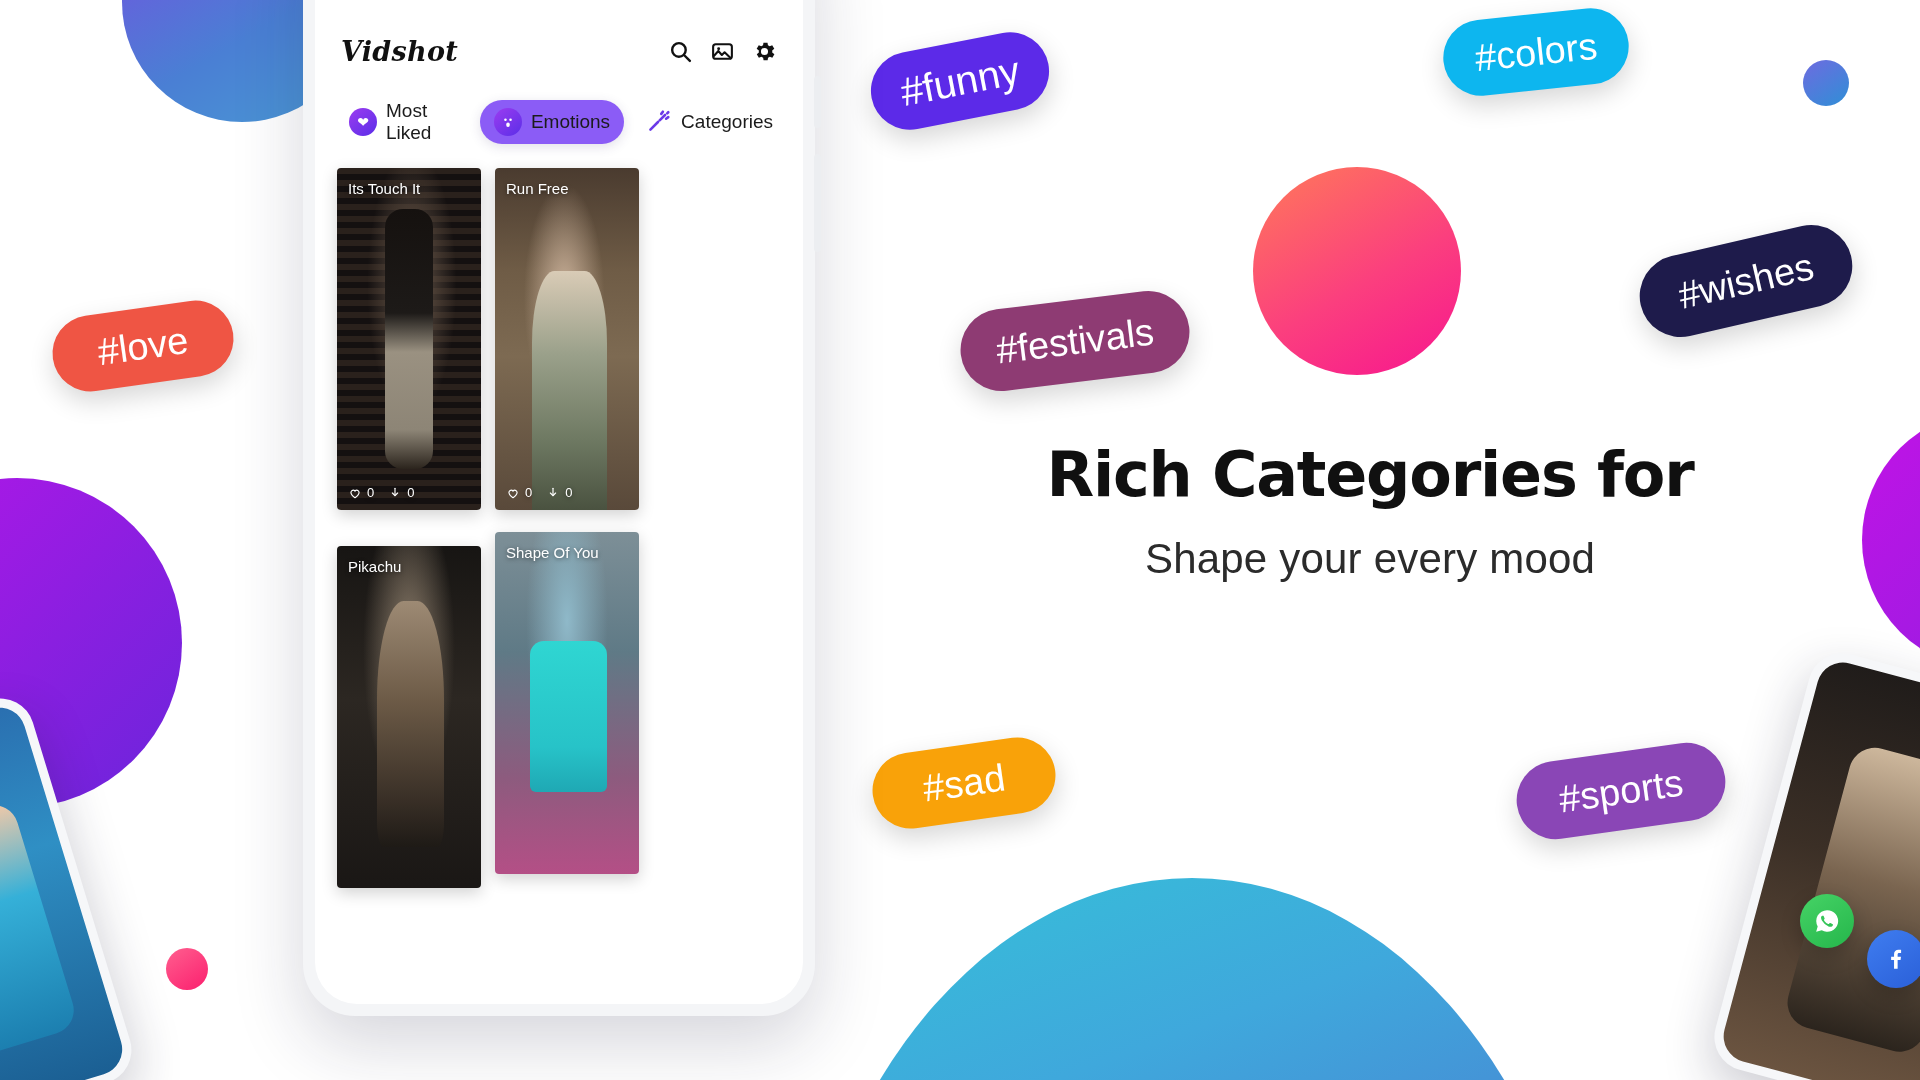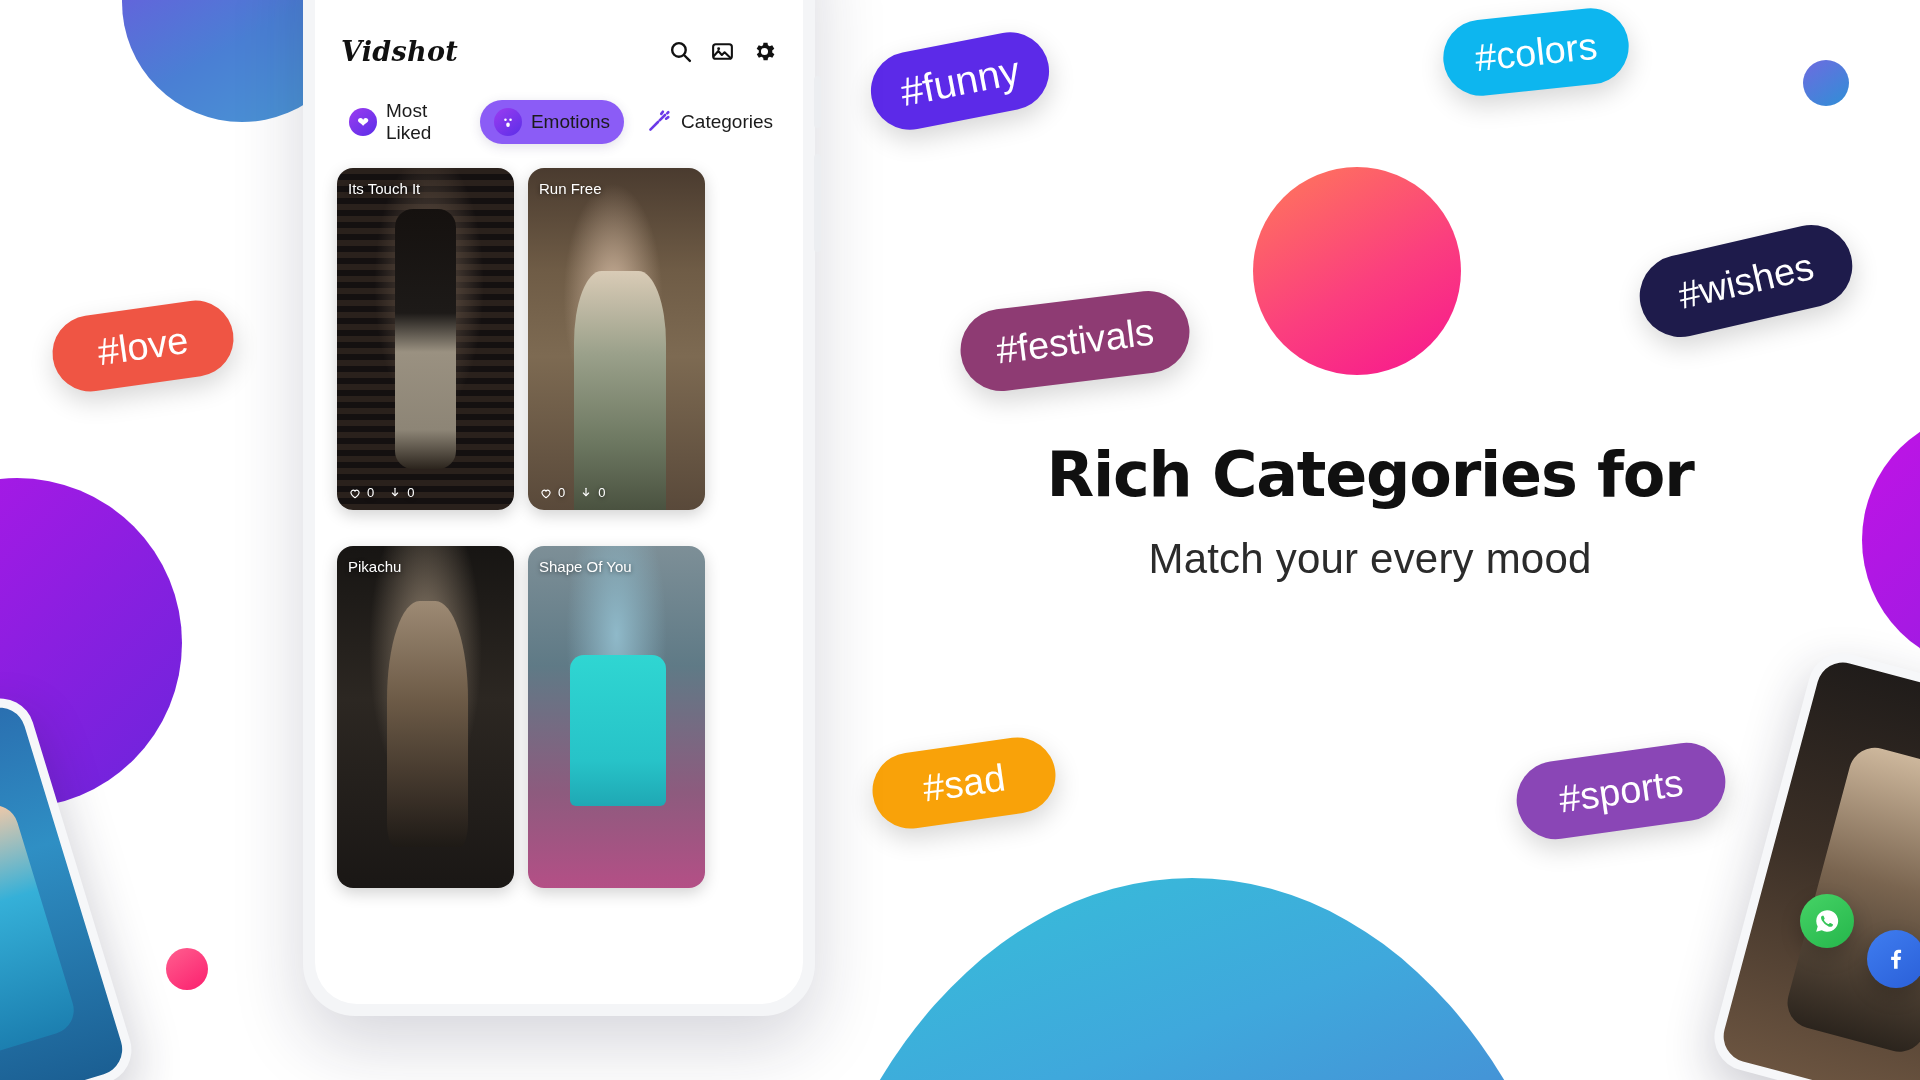--- a/index.html
+++ b/index.html
@@ -135,22 +135,22 @@
     background:linear-gradient(140deg,#9b3cf0 0%,#5b2ee8 100%);
     display:flex; align-items:center; justify-content:center;
     color:#fff; font-size:14px; line-height:1;
     flex:0 0 auto;
   }
   .tab-ico.plain { background:none; }
   .tab-label { font-size:19px; color:#1b1b1b; }
 
   .grid { padding:4px 22px 0 22px; display:flex; gap:14px; flex-wrap:wrap; }
   .card {
-    width:177px; height:342px;
-    border-radius:16px;
+    width:144px; height:342px;
+    border-radius:4px;
     position:relative; overflow:hidden;
     box-shadow:0 5px 16px rgba(0,0,0,.18);
   }
   .card-title {
     position:absolute; left:11px; top:12px;
     color:#fff; font-size:15px; font-weight:400;
     text-shadow:0 1px 4px rgba(0,0,0,.55);
     z-index:3;
   }
   .card-stats {
@@ -263,21 +263,21 @@
   <div class="pill pill-funny">#funny</div>
   <div class="pill pill-colors">#colors</div>
   <div class="pill pill-wishes">#wishes</div>
   <div class="pill pill-love">#love</div>
   <div class="pill pill-festivals">#festivals</div>
   <div class="pill pill-sad">#sad</div>
   <div class="pill pill-sports">#sports</div>
 
   <div class="headline-block">
     <div class="headline">Rich Categories for</div>
-    <div class="subhead">Match your every mood</div>
+    <div class="subhead">Shape your every mood</div>
   </div>
 
   <div class="phone">
     <div class="screen">
       <div class="screen-inner">
 
         <div class="app-bar">
           <div class="logo">Vidshot</div>
 
           <div class="appbar-icon">
@@ -368,21 +368,21 @@
                   </svg>
                 <span>0</span>
               </span>
             </div>
           </div>
 
           <div class="card ph3" style="margin-top:22px">
             <div class="card-title">Pikachu</div>
           </div>
 
-          <div class="card ph4" style="margin-top:22px">
+          <div class="card ph4" style="margin-top:8px">
             <div class="card-title">Shape Of You</div>
           </div>
 
         </div>
       </div>
     </div>
   </div>
 
 </div>
 

